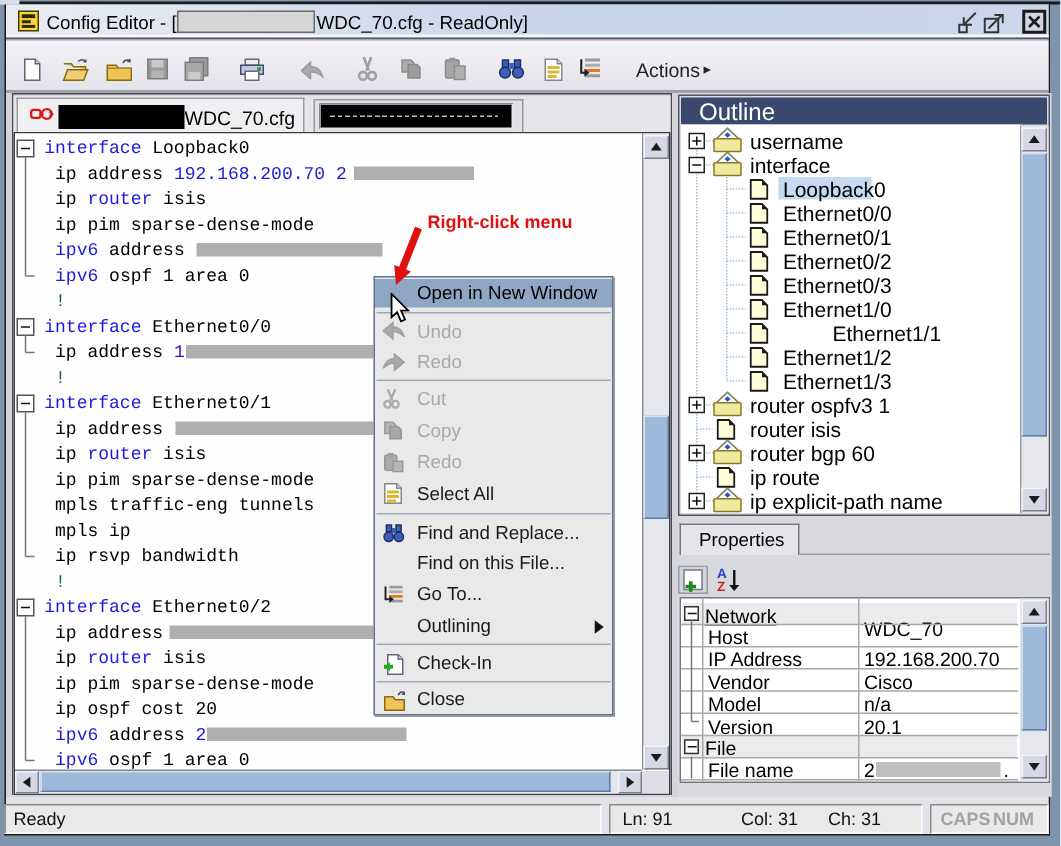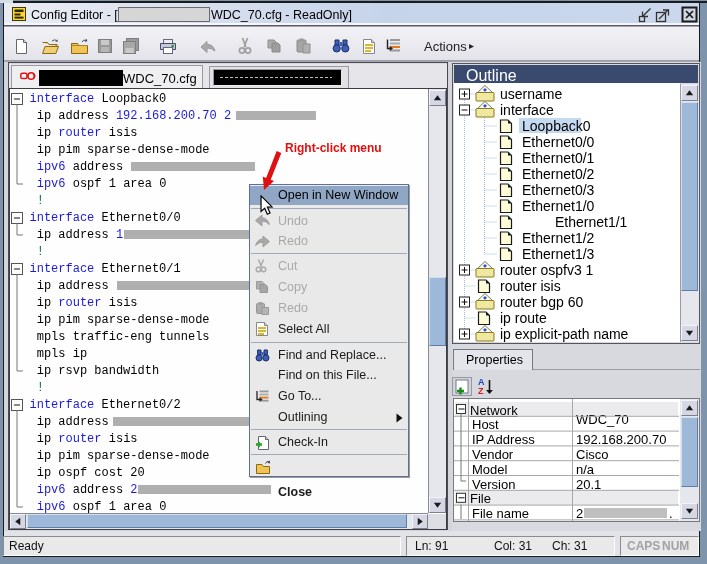--- a/index.html
+++ b/index.html
@@ -501,21 +501,21 @@
 <svg class="abs" style="left:396px;top:412.5px" width="7" height="10" viewBox="0 0 7 10">
       <path d="M0.5,0.5 L6.5,5 L0.5,9.5 Z" fill="#111"></path>
     </svg>
 <div class="mi" style="left:278px;top:435.0px;">Check-In</div>
 <svg class="abs" style="left:255px;top:435.5px" width="15" height="14" viewBox="0 0 15 14">
       <path d="M3.5,0.5 h7 l3,3 v10 h-10 z" fill="#fff" stroke="#667"></path>
       <path d="M10.5,0.5 v3 h3" fill="#cce" stroke="#667"></path>
       <path d="M1,8.5 h6" stroke="#22aa22" stroke-width="2.6"></path>
       <path d="M1,8.5 l4,-3 v6 z" fill="#22aa22"></path>
     </svg>
-<div class="mi" style="left:278px;top:485px;font-weight:bold;">Close</div>
+<div class="mi" style="left:278px;top:459.0px;">Close</div>
 <svg class="abs" style="left:255px;top:459.5px" width="15" height="14" viewBox="0 0 15 14">
       <path d="M1.5,4.5 h5.5 l1.5,2 h6 v7 h-13 z" fill="#EFC356" stroke="#8a6a10"></path>
       <path d="M10.5,3.5 q1,-2.6 3.6,-2" fill="none" stroke="#446"></path>
       <path d="M14.8,0.6 l0.3,2.8 l-2.6,-0.3 z" fill="#446"></path>
     </svg>
 <div class="abs" style="left:285px;top:141px;font-size:12px;font-weight:bold;color:#E01010;">Right-click menu</div>
 <svg class="abs" style="left:258px;top:148px" width="26" height="44" viewBox="0 0 26 44">
 <polygon points="18.7,3.1 8.1,29.9 4.8,28.6 6,42 16,33 12.7,31.7 23.3,4.9" fill="#E01010"></polygon>
 </svg>
 <svg class="abs" style="left:260px;top:195px" width="14" height="22" viewBox="0 0 15 24">

